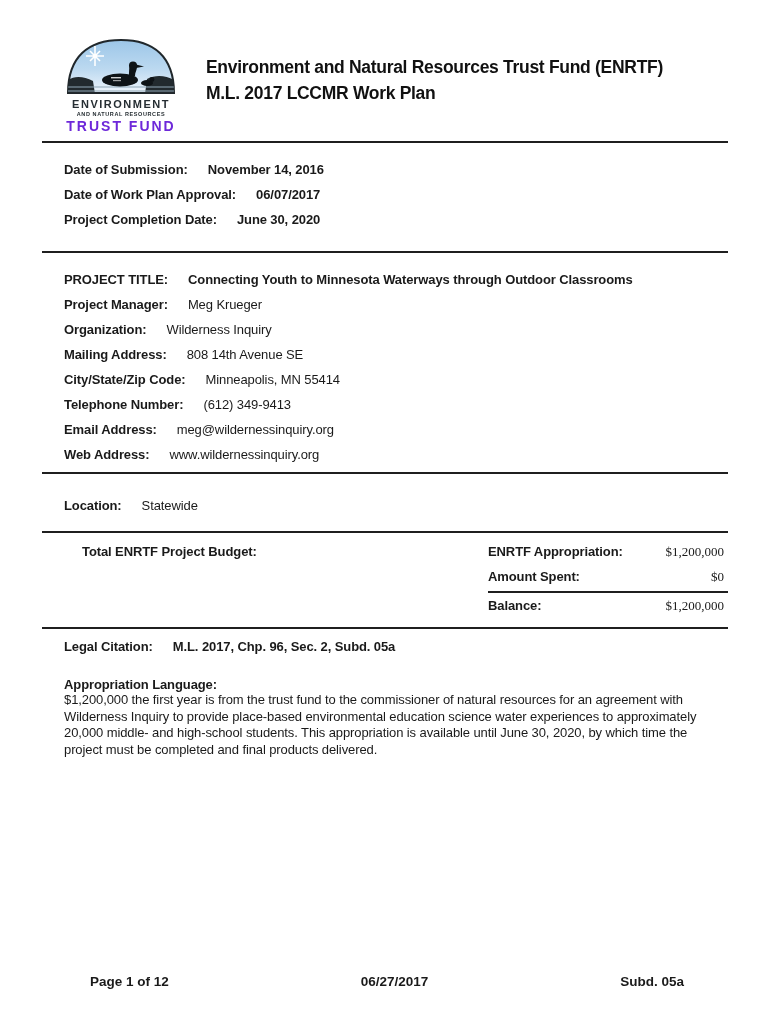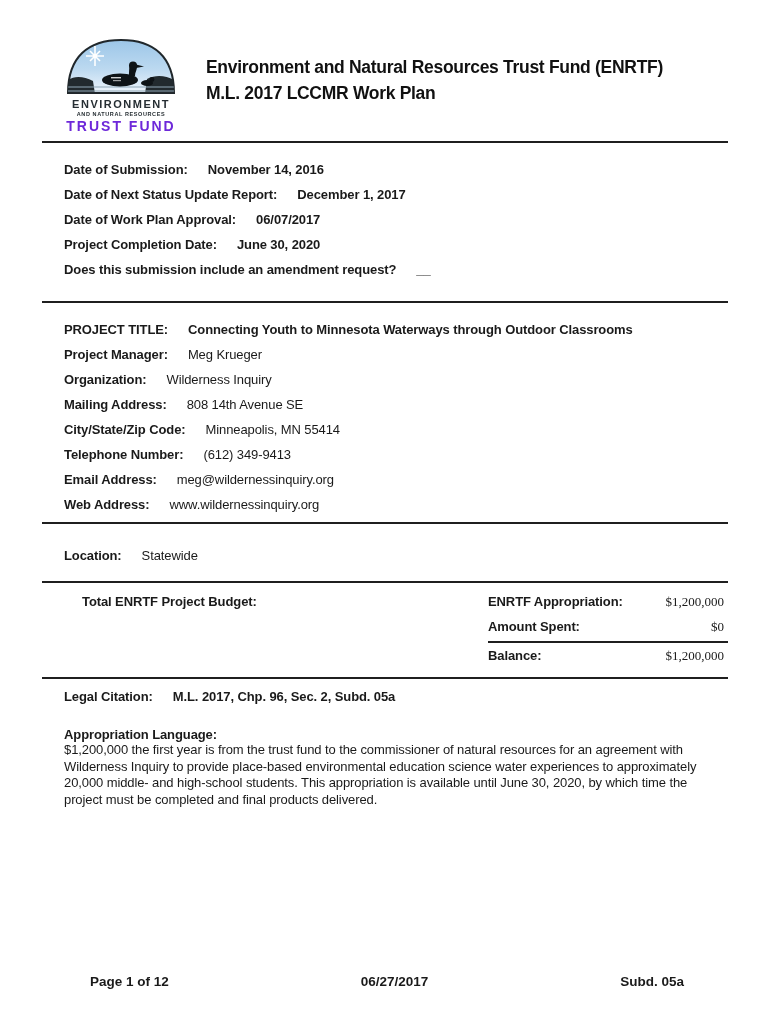--- a/index.html
+++ b/index.html
@@ -130,30 +130,24 @@
       </div>
     </div>
 
     <hr class="rule rule-header">
 
     <div class="dates-section">
       <div class="field-line bold-val">
         <span class="lbl">Date of Submission:</span><span class="val">November 14, 2016</span>
       </div>
       <div class="field-line bold-val">
-        <span class="lbl">Date of Next Status Update Report:</span><span class="val">December 1, 2017</span>
-      </div>
-      <div class="field-line bold-val">
         <span class="lbl">Date of Work Plan Approval:</span><span class="val">06/07/2017</span>
       </div>
       <div class="field-line bold-val">
         <span class="lbl">Project Completion Date:</span><span class="val">June 30, 2020</span>
-      </div>
-      <div class="field-line bold-val">
-        <span class="lbl">Does this submission include an amendment request?</span><span class="val">__</span>
       </div>
     </div>
 
     <hr class="rule rule-2">
 
     <div class="project-section">
       <div class="field-line bold-val">
         <span class="lbl">PROJECT TITLE:</span><span class="val">Connecting Youth to Minnesota Waterways through Outdoor Classrooms</span>
       </div>
       <div class="field-line">

